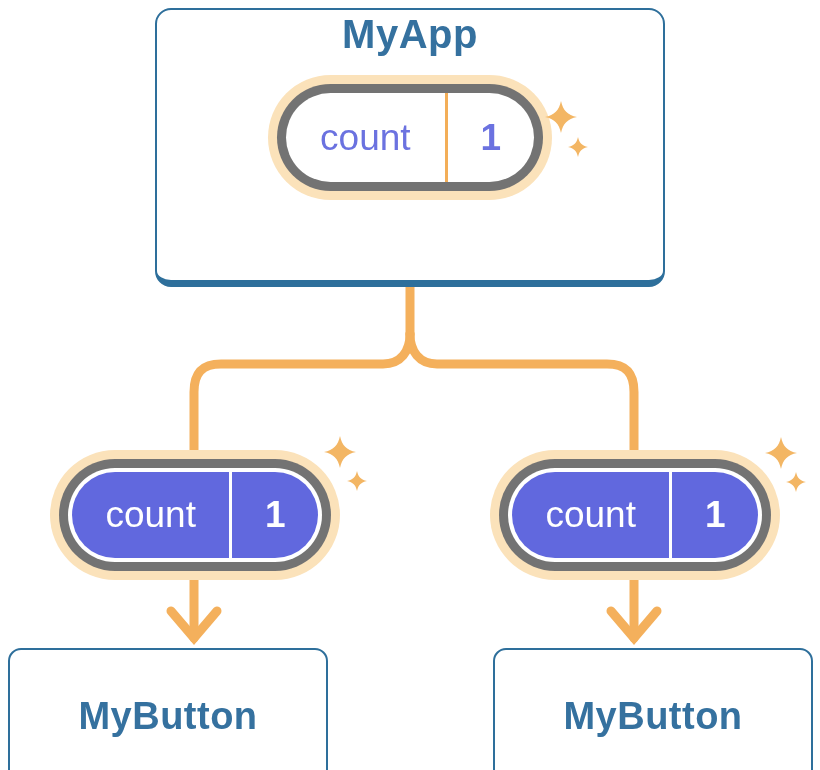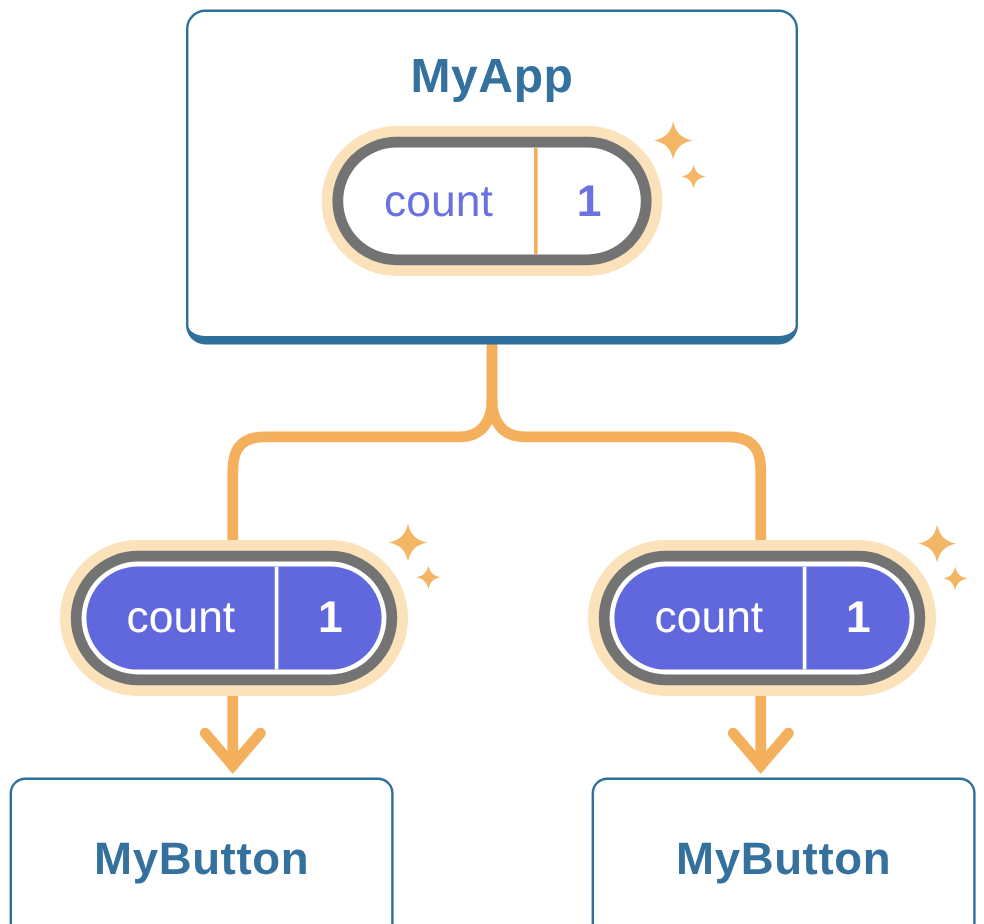--- a/index.html
+++ b/index.html
@@ -31,21 +31,20 @@
   .root-card {
     left: 155px; top: 8px;
     width: 510px; height: 279px;
     border-radius: 16px;
     border-bottom-width: 7px;
     display: flex;
     flex-direction: column;
     align-items: center;
   }
   .card-title {
-    margin-top: 30px;
     font-size: 40px;
     line-height: 48px;
     font-weight: 600;
     letter-spacing: 0.5px;
     color: #35719F;
   }
   .leaf-card {
     top: 648px;
     width: 320px; height: 141px;
     border-radius: 13px;

